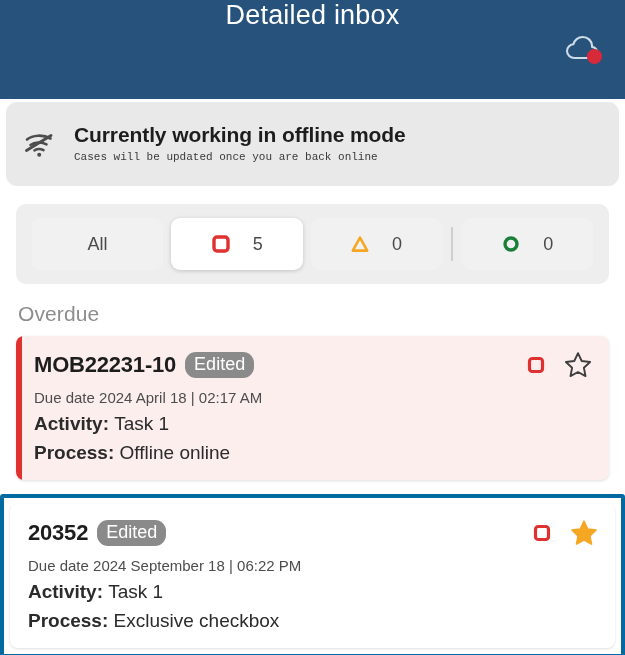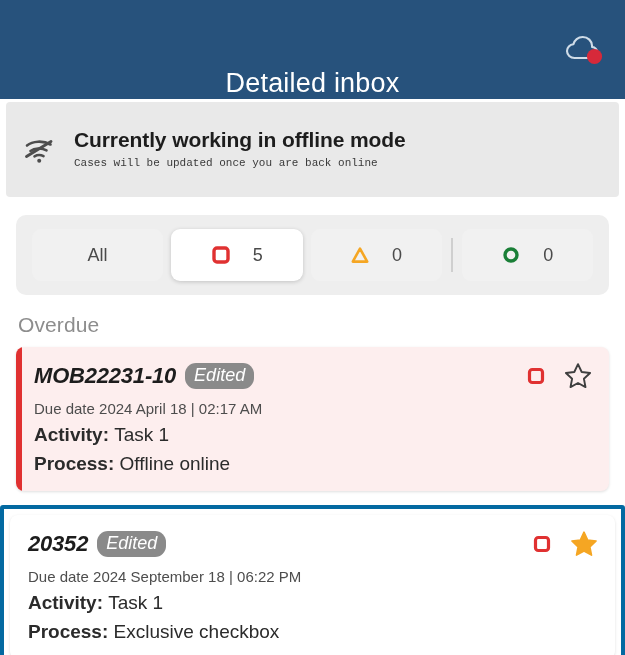--- a/index.html
+++ b/index.html
@@ -13,21 +13,21 @@
     background: #ffffff;
     color: #2b2b2b;
     position: relative;
   }
 
   
   .app-header {
     height: 99px;
     background: #27527c;
     display: flex;
-    align-items: flex-end;
+    align-items: flex-start;
     justify-content: center;
     position: relative;
   }
   .app-title {
     font-size: 27px;
     color: #ffffff;
     font-weight: 400;
     letter-spacing: 0.2px;
   }
   .cloud-sync-icon {
@@ -36,22 +36,22 @@
     top: 50%;
     transform: translateY(-50%);
     width: 46px;
     height: 40px;
   }
 
   
   .offline-banner {
     margin: 3px 6px 0 6px;
     background: #e9e9e9;
-    border-radius: 4px;
-    height: 95px;
+    border-radius: 11px;
+    height: 84px;
     display: flex;
     align-items: center;
     padding: 0 0 0 14px;
   }
   .wifi-off-icon {
     width: 40px;
     height: 34px;
     flex: 0 0 auto;
     margin-right: 14px;
   }
@@ -143,21 +143,20 @@
     padding: 6px 6px 0 6px;
     margin: 0 -16px;
     background: #ffffff;
   }
   .card-focus-ring .case-card { margin-bottom: 6px; }
 
   .card-row1 {
     display: flex;
     align-items: center;
     justify-content: space-between;
-    font-style: italic;
   }
   .card-idgroup { display: flex; align-items: center; gap: 9px; }
   .case-id {
     font-size: 22px;
     font-weight: 700;
     color: #1d1d1d;
     letter-spacing: -0.2px;
   }
   .edited-badge {
     background: #8a8a8a;

